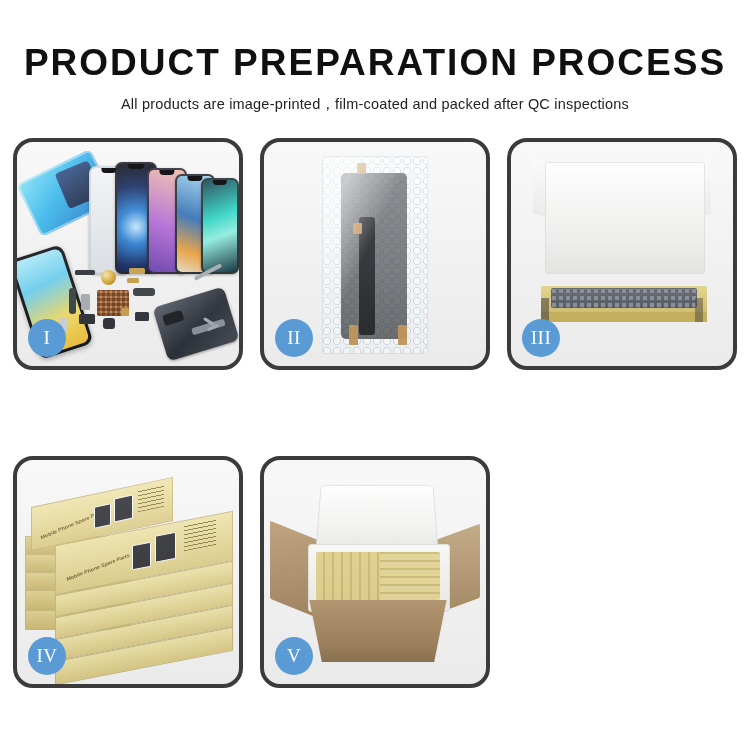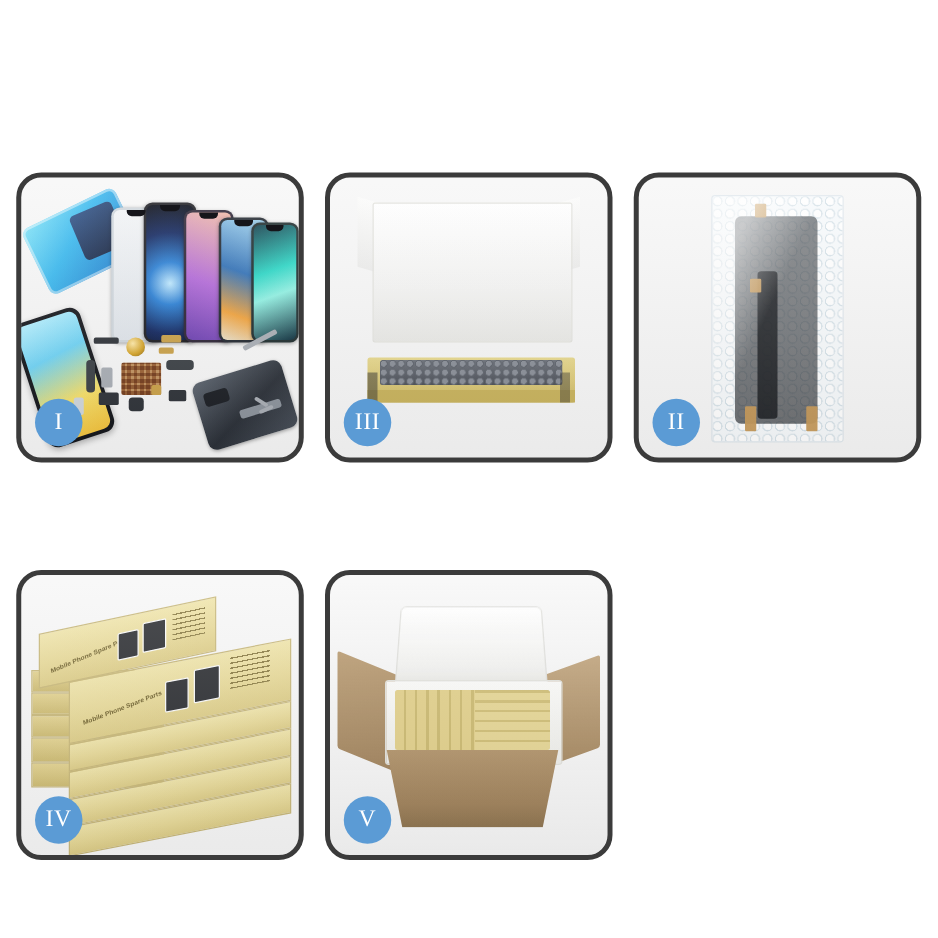--- a/index.html
+++ b/index.html
@@ -262,20 +262,24 @@
   .c6-tape{position:absolute;background:rgba(120,96,64,.38);border-radius:1px;}
 
   .shade{position:absolute;inset:0;pointer-events:none;
     background:linear-gradient(180deg,rgba(255,255,255,.16),rgba(0,0,0,.05));}
 </style>
 </head>
 <body>
 
 <div class="page">
 
+  <div class="header">
+    <h1 class="title">PRODUCT PREPARATION PROCESS</h1>
+    <p class="subtitle">All products are image-printed，film-coated and packed after QC inspections</p>
+  </div>
 
   <div class="grid">
 
     <div class="panel">
       <div class="stage">
         <div class="p1-blue"></div>
 
         <div class="fan">
           <div class="ph ph1">
               <span></span>
@@ -321,47 +325,47 @@
         <i class="bit silver" style="left:186px;top:178px;width:12px;height:3px;transform:rotate(32deg);"></i>
         <i class="bit silver" style="left:190px;top:184px;width:12px;height:3px;transform:rotate(-24deg);"></i>
 
         <div class="shade"></div>
       </div>
       <div class="badge">I</div>
     </div>
 
     <div class="panel">
       <div class="stage">
-        <div class="b3-lidL"></div>
-        <div class="b3-lidR"></div>
-        <div class="b3-lid"></div>
-        <div class="b3-tray"></div>
-        <div class="b3-fill"></div>
-        <div class="b3-trayfront"></div>
-        <div class="b3-edgeL"></div>
-        <div class="b3-edgeR"></div>
-        <div class="shade"></div>
-      </div>
-      <div class="badge">III</div>
-    </div>
-
-    <div class="panel">
-      <div class="stage">
         <div class="bag">
           <div class="inner"></div>
           <div class="strip"></div>
           <i class="tape" style="left:34px;top:6px;"></i>
           <i class="tape" style="left:30px;top:66px;"></i>
           <i class="tape" style="left:26px;bottom:8px;height:20px;"></i>
           <i class="tape" style="right:20px;bottom:8px;height:20px;"></i>
           <div class="sheen"></div>
         </div>
         <div class="shade"></div>
       </div>
       <div class="badge">II</div>
+    </div>
+
+    <div class="panel">
+      <div class="stage">
+        <div class="b3-lidL"></div>
+        <div class="b3-lidR"></div>
+        <div class="b3-lid"></div>
+        <div class="b3-tray"></div>
+        <div class="b3-fill"></div>
+        <div class="b3-trayfront"></div>
+        <div class="b3-edgeL"></div>
+        <div class="b3-edgeR"></div>
+        <div class="shade"></div>
+      </div>
+      <div class="badge">III</div>
     </div>
 
     <div class="panel">
       <div class="stage">
         <div class="stack">
 
           <div class="sbox side" style="left:2px;top:58px;width:104px;height:16px;"></div>
           <div class="sbox side" style="left:2px;top:76px;width:104px;height:16px;"></div>
           <div class="sbox side" style="left:2px;top:94px;width:104px;height:16px;"></div>
           <div class="sbox side" style="left:2px;top:112px;width:104px;height:18px;"></div>

